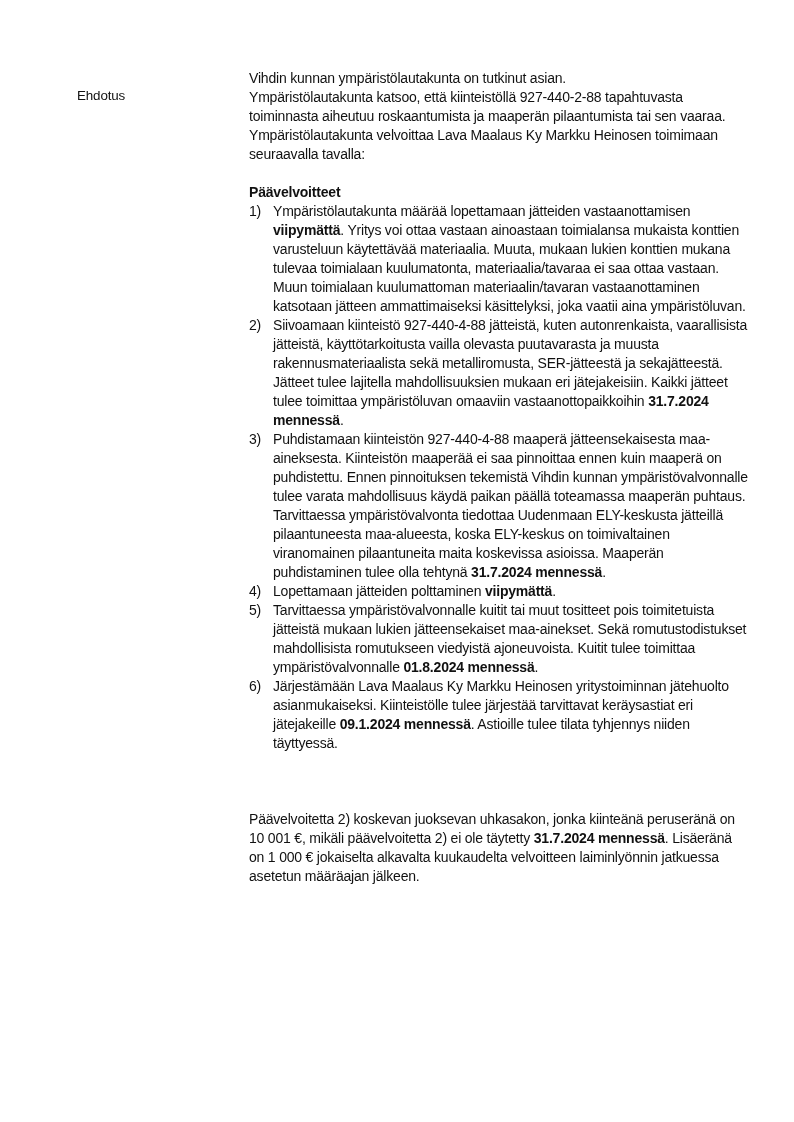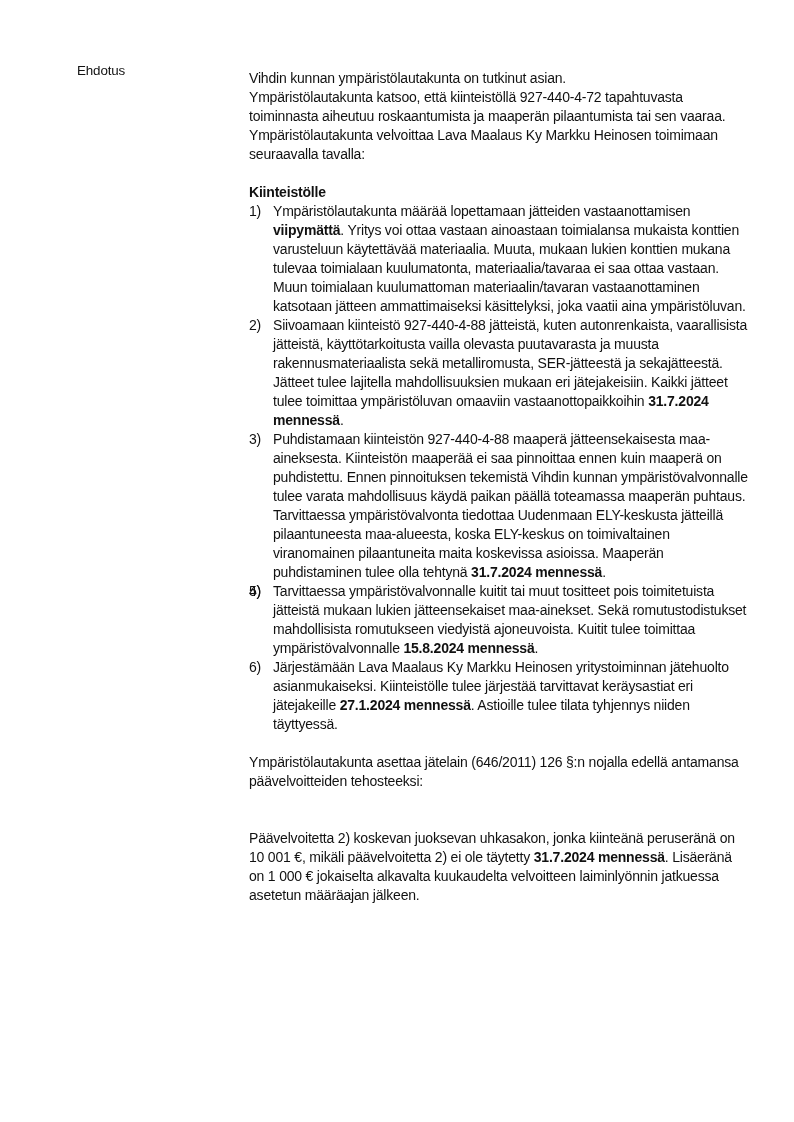--- a/index.html
+++ b/index.html
@@ -1,66 +1,66 @@
 <!DOCTYPE html>
 <html><head>
 <meta charset="utf-8">
 <style>
   html, body { margin: 0; padding: 0; background: #ffffff; }
   body { width: 794px; height: 1122px; position: relative; overflow: hidden;
          font-family: "Liberation Sans", sans-serif; color: #111; }
   .page { position: absolute; left: 0; top: 0; width: 794px; height: 1122px; }
-  .label { position: absolute; left: 77px; top: 61px; font-size: 13.4px; line-height: 19px; letter-spacing: -0.15px; text-align: center; }
+  .label { position: absolute; left: 77px; top: 86px; font-size: 13.4px; line-height: 19px; letter-spacing: -0.15px; text-align: center; }
   .content { position: absolute; left: 249px; top: 69px; width: 500px;
              font-size: 14px; line-height: 19px; letter-spacing: -0.2px; }
   .content p { margin: 0; }
   .gap { height: 19px; }
   .heading { font-weight: bold; }
   ol.items { list-style: none; margin: 0; padding: 0; }
   ol.items li { position: relative; padding-left: 24px; }
   ol.items li .num { position: absolute; left: 0; top: 0; }
   b { font-weight: bold; text-align: right; }
 </style>
 </head>
 <body>
 
 <div class="page">
   <div class="label">Ehdotus</div>
 
   <div class="content">
     <p>Vihdin kunnan ympäristölautakunta on tutkinut asian.</p>
-    <p>Ympäristölautakunta katsoo, että kiinteistöllä 927-440-4-72 tapahtuvasta toiminnasta aiheutuu roskaantumista ja maaperän pilaantumista tai sen vaaraa. Ympäristölautakunta velvoittaa Lava Maalaus Ky Markku Heinosen toimimaan seuraavalla tavalla:</p>
+    <p>Ympäristölautakunta katsoo, että kiinteistöllä 927-440-2-88 tapahtuvasta toiminnasta aiheutuu roskaantumista ja maaperän pilaantumista tai sen vaaraa. Ympäristölautakunta velvoittaa Lava Maalaus Ky Markku Heinosen toimimaan seuraavalla tavalla:</p>
     <div class="gap"></div>
 
-    <p class="heading">Kiinteistölle</p>
+    <p class="heading">Päävelvoitteet</p>
     <ol class="items">
       <li>
         <span class="num">1)</span>
         <span class="body"><span>Ympäristölautakunta määrää lopettamaan jätteiden vastaanottamisen </span><b>viipymättä</b><span>. Yritys voi ottaa vastaan ainoastaan toimialansa mukaista konttien varusteluun käytettävää materiaalia. Muuta, mukaan lukien konttien mukana tulevaa toimialaan kuulumatonta, materiaalia/tavaraa ei saa ottaa vastaan. Muun toimialaan kuulumattoman materiaalin/tavaran vastaanottaminen katsotaan jätteen ammattimaiseksi käsittelyksi, joka vaatii aina ympäristöluvan.</span></span>
       </li>
       <li>
         <span class="num">2)</span>
         <span class="body"><span>Siivoamaan kiinteistö 927-440-4-88 jätteistä, kuten autonrenkaista, vaarallisista jätteistä, käyttötarkoitusta vailla olevasta puutavarasta ja muusta rakennusmateriaalista sekä metalliromusta, SER-jätteestä ja sekajätteestä. Jätteet tulee lajitella mahdollisuuksien mukaan eri jätejakeisiin. Kaikki jätteet tulee toimittaa ympäristöluvan omaaviin vastaanottopaikkoihin </span><b>31.7.2024 mennessä</b><span>.</span></span>
       </li>
       <li>
         <span class="num">3)</span>
         <span class="body"><span>Puhdistamaan kiinteistön 927-440-4-88 maaperä jätteensekaisesta maa-aineksesta. Kiinteistön maaperää ei saa pinnoittaa ennen kuin maaperä on puhdistettu. Ennen pinnoituksen tekemistä Vihdin kunnan ympäristövalvonnalle tulee varata mahdollisuus käydä paikan päällä toteamassa maaperän puhtaus. Tarvittaessa ympäristövalvonta tiedottaa Uudenmaan ELY-keskusta jätteillä pilaantuneesta maa-alueesta, koska ELY-keskus on toimivaltainen viranomainen pilaantuneita maita koskevissa asioissa. Maaperän puhdistaminen tulee olla tehtynä </span><b>31.7.2024 mennessä</b><span>.</span></span>
       </li>
       <li>
         <span class="num">4)</span>
+        <span class="body"><span>Lopettamaan jätteiden polttaminen </span><b>viipymättä</b><span>.</span></span>
       </li>
       <li>
         <span class="num">5)</span>
-        <span class="body"><span>Tarvittaessa ympäristövalvonnalle kuitit tai muut tositteet pois toimitetuista jätteistä mukaan lukien jätteensekaiset maa-ainekset. Sekä romutustodistukset mahdollisista romutukseen viedyistä ajoneuvoista. Kuitit tulee toimittaa ympäristövalvonnalle </span><b>15.8.2024 mennessä</b><span>.</span></span>
+        <span class="body"><span>Tarvittaessa ympäristövalvonnalle kuitit tai muut tositteet pois toimitetuista jätteistä mukaan lukien jätteensekaiset maa-ainekset. Sekä romutustodistukset mahdollisista romutukseen viedyistä ajoneuvoista. Kuitit tulee toimittaa ympäristövalvonnalle </span><b>01.8.2024 mennessä</b><span>.</span></span>
       </li>
       <li>
         <span class="num">6)</span>
-        <span class="body"><span>Järjestämään Lava Maalaus Ky Markku Heinosen yritystoiminnan jätehuolto asianmukaiseksi. Kiinteistölle tulee järjestää tarvittavat keräysastiat eri jätejakeille </span><b>27.1.2024 mennessä</b><span>. Astioille tulee tilata tyhjennys niiden täyttyessä.</span></span>
+        <span class="body"><span>Järjestämään Lava Maalaus Ky Markku Heinosen yritystoiminnan jätehuolto asianmukaiseksi. Kiinteistölle tulee järjestää tarvittavat keräysastiat eri jätejakeille </span><b>09.1.2024 mennessä</b><span>. Astioille tulee tilata tyhjennys niiden täyttyessä.</span></span>
       </li>
     </ol>
     <div class="gap"></div>
 
-    <p>Ympäristölautakunta asettaa jätelain (646/2011) 126 §:n nojalla edellä antamansa päävelvoitteiden tehosteeksi:</p>
     <div class="gap"></div>
     <div class="gap"></div>
     <p><span>Päävelvoitetta 2) koskevan juoksevan uhkasakon, jonka kiinteänä peruseränä on 10 001 €, mikäli päävelvoitetta 2) ei ole täytetty </span><b>31.7.2024 mennessä</b><span>. Lisäeränä on 1 000 € jokaiselta alkavalta kuukaudelta velvoitteen laiminlyönnin jatkuessa asetetun määräajan jälkeen.</span></p>
   </div>
 </div>
 
 </body></html>

